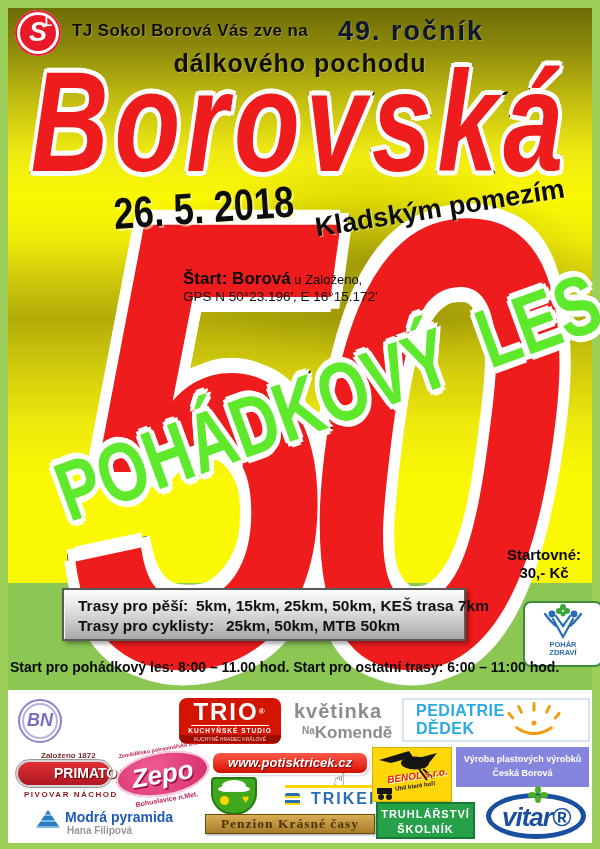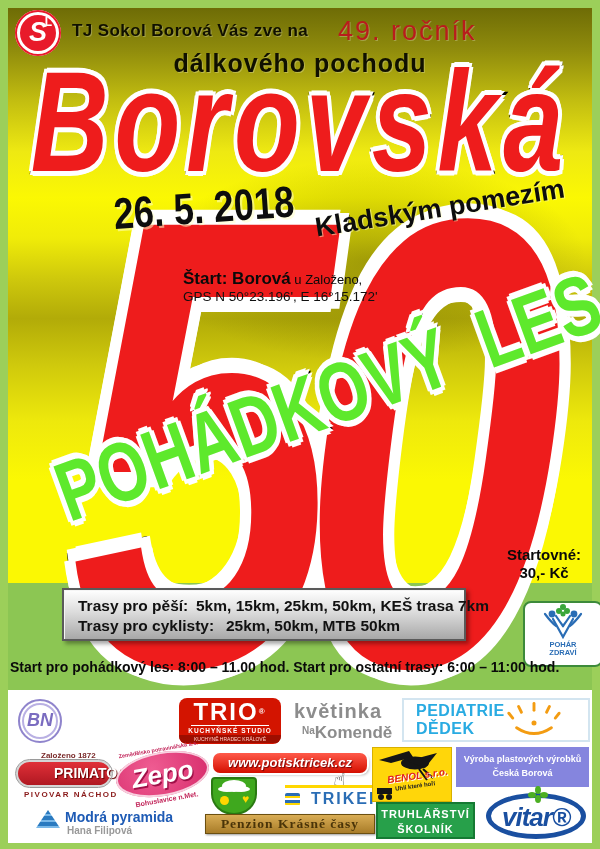--- a/index.html
+++ b/index.html
@@ -18,21 +18,21 @@
   .panel-white{left:8px;top:690px;width:584px;height:153px;background:#ffffff;}
 
   
   .sokol{left:15px;top:10px;width:46px;height:46px;border-radius:50%;
     background:#e81a2a;box-shadow:inset 0 0 0 2px #e81a2a, inset 0 0 0 5px #ffffff;}
   .sokol .mono{position:absolute;left:0;top:7px;width:100%;text-align:center;
     color:#fff;font-weight:bold;font-size:27px;font-style:italic;}
   .sokol .mono-small{position:absolute;right:9px;top:5px;color:#fff;font-weight:bold;font-size:12px;}
   .org-line{left:72px;top:21px;font-size:17px;font-weight:bold;color:#101000;letter-spacing:.4px;
     text-shadow:1px 1px 0 rgba(255,255,255,.25);}
-  .edition{left:338px;top:16px;font-size:27px;font-weight:normal;color:#b91c1c;letter-spacing:2px;
+  .edition{left:338px;top:16px;font-size:27px;font-weight:bold;color:#0f172a;letter-spacing:2px;
     text-shadow:1px 1px 0 rgba(255,255,255,.25);}
   .event-type{left:100px;top:49px;width:400px;text-align:center;font-size:25px;font-weight:bold;
     color:#101000;letter-spacing:1px;text-shadow:1px 1px 0 rgba(255,255,255,.25);}
 
   
   .stroke{-webkit-text-stroke:5px #000;paint-order:stroke fill;}
   .title{left:0;top:50px;width:600px;text-align:center;
     font-size:110px;font-weight:bold;font-style:italic;letter-spacing:6px;line-height:110px;
     color:#ee1c1c;transform:scale(.98,1.3);transform-origin:50% 0;
     text-shadow:4px 0 0 #fff,-4px 0 0 #fff,0 4px 0 #fff,0 -4px 0 #fff,3px 3px 0 #fff,-3px -3px 0 #fff,3px -3px 0 #fff,-3px 3px 0 #fff;}

